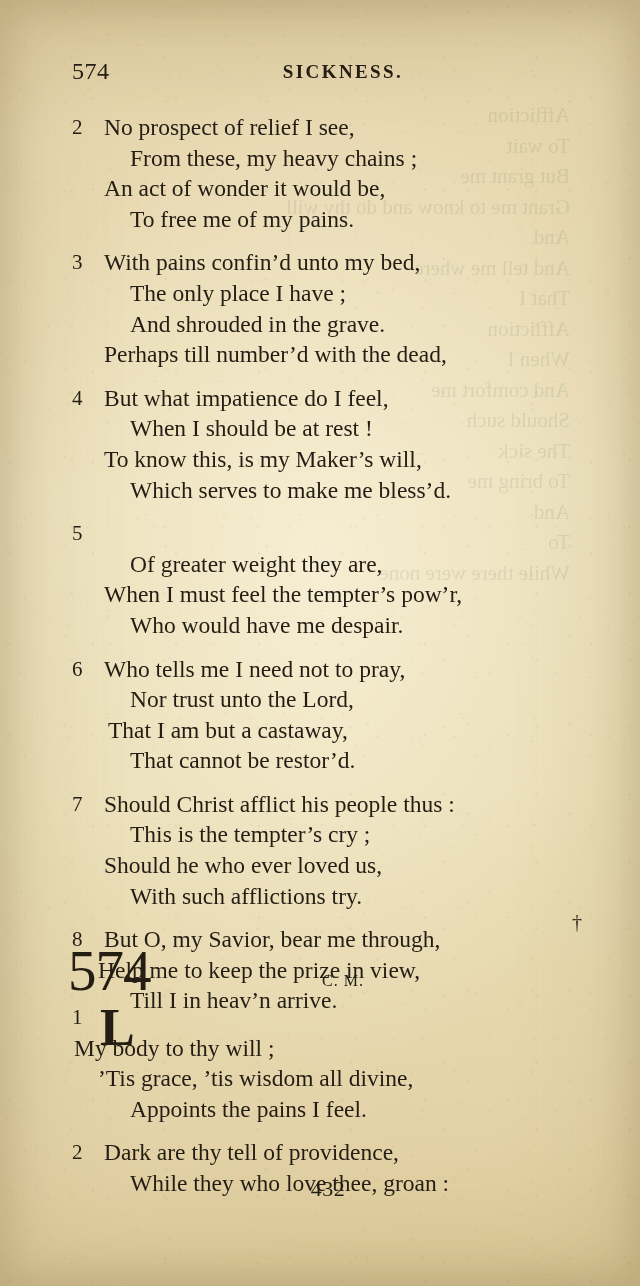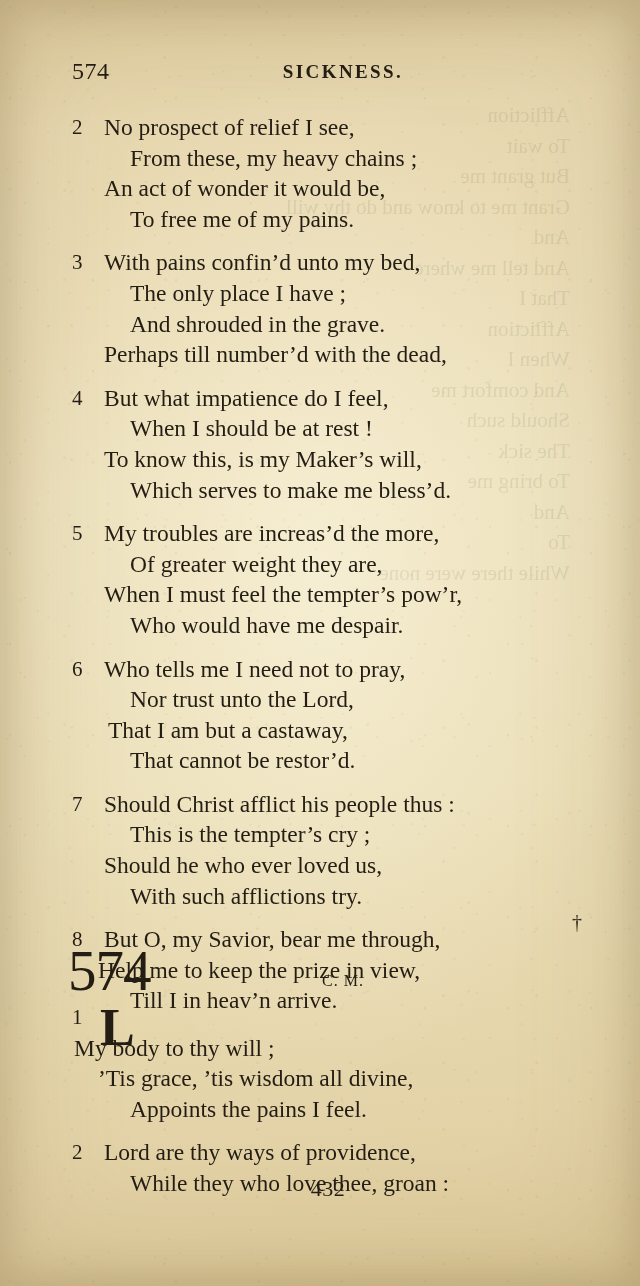--- a/index.html
+++ b/index.html
@@ -235,21 +235,21 @@
       </div>
 
       <div class="stanza">
         <div class="vline"><span class="num">4</span><span>But what impatience do I feel,</span></div>
         <div class="vline ind"><span>When I should be at rest !</span></div>
         <div class="vline"><span>To know this, is my Maker’s will,</span></div>
         <div class="vline ind"><span>Which serves to make me bless’d.</span></div>
       </div>
 
       <div class="stanza">
-        <div class="vline"><span class="num">5</span><span>My troubles are increas’d the more,</span></div>
+        <div class="vline"><span class="num">5</span></div>
         <div class="vline ind"><span>Of greater weight they are,</span></div>
         <div class="vline"><span>When I must feel the tempter’s pow’r,</span></div>
         <div class="vline ind"><span>Who would have me despair.</span></div>
       </div>
 
       <div class="stanza">
         <div class="vline"><span class="num">6</span><span>Who tells me I need not to pray,</span></div>
         <div class="vline ind"><span>Nor trust unto the Lord,</span></div>
         <div class="vline" style="padding-left:108px;"><span>That I am but a castaway,</span></div>
         <div class="vline ind"><span>That cannot be restor’d.</span></div>
@@ -281,21 +281,21 @@
 
       <div class="stanza">
         <span class="dropcap">L</span>
         <div class="vline dc1"><span class="num">1</span></div>
         <div class="vline dc2"><span>My body to thy will ;</span></div>
         <div class="vline" style="padding-left:98px;"><span>’Tis grace, ’tis wisdom all divine,</span></div>
         <div class="vline ind"><span>Appoints the pains I feel.</span></div>
       </div>
 
       <div class="stanza">
-        <div class="vline"><span class="num">2</span><span>Lord are thy ways of providence,</span></div>
+        <div class="vline"><span class="num">2</span><span>Dark are thy tell of providence,</span></div>
         <div class="vline ind"><span>While they who love thee, groan :</span></div>
       </div>
 
     </div>
 
     <div class="folio-bottom">432</div>
 
   </div>
 
   <div id="vignette"></div>

